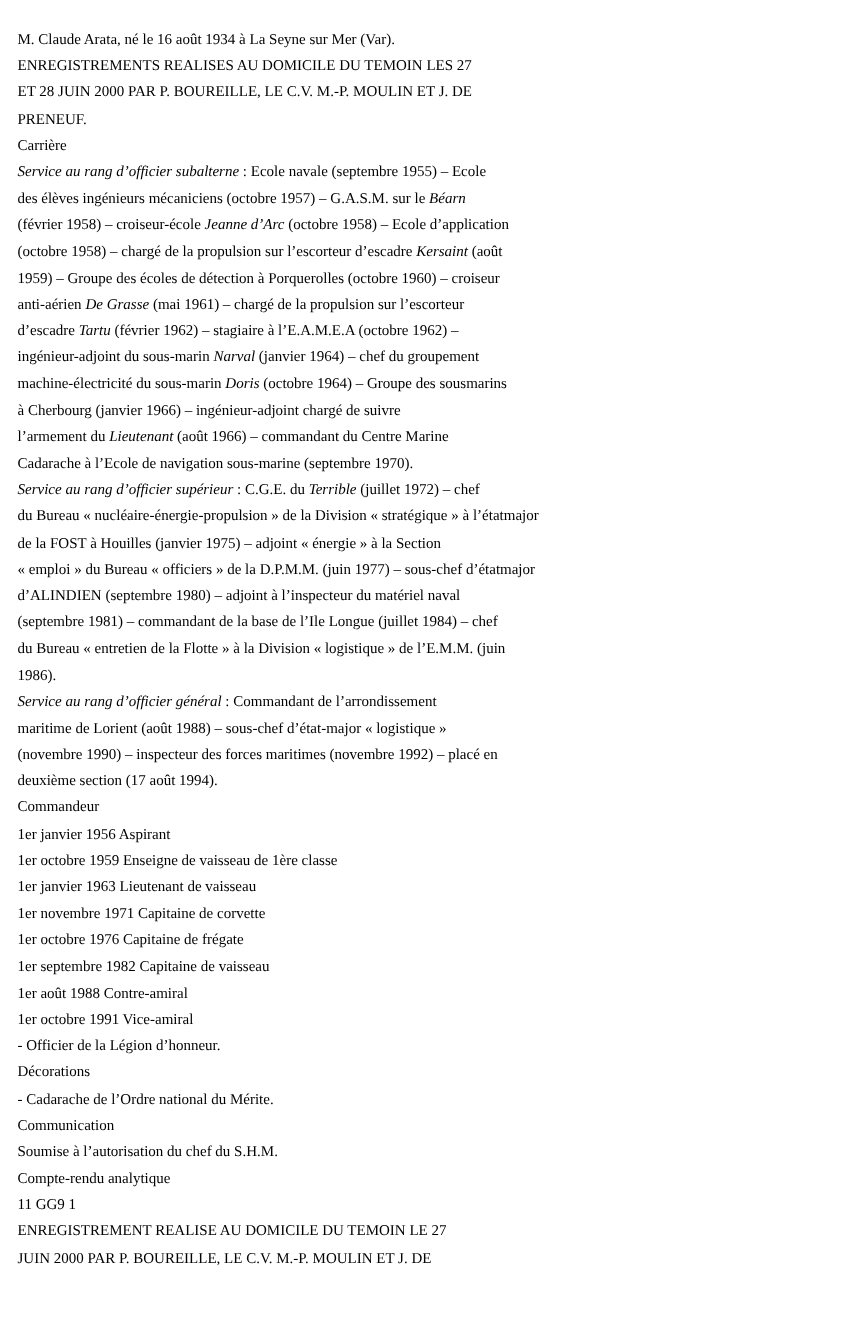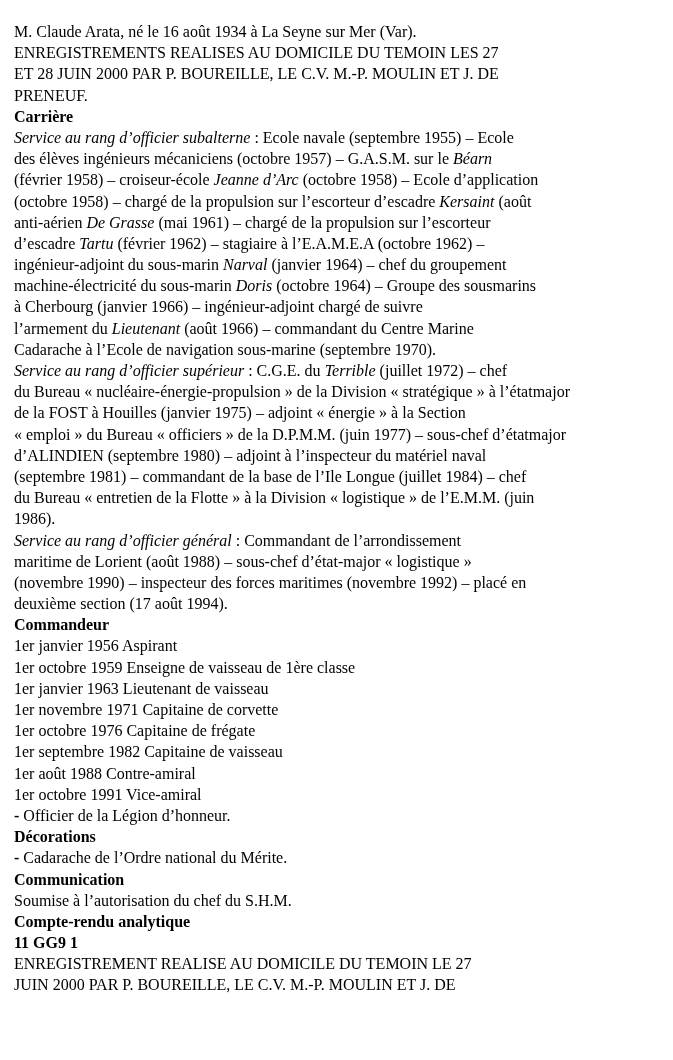--- a/index.html
+++ b/index.html
@@ -14,46 +14,47 @@
   }
   .page {
     width: 673px;
     height: 1060px;
     background: #ffffff;
     box-sizing: border-box;
     padding: 21px 6px 0 14px;
   }
   .doc {
     font-family: "Liberation Serif", "DejaVu Serif", serif;
-    font-size: 16px;
+    font-size: 12px;
     line-height: 21.2px;
     color: #000000;
   }
   .line {
     white-space: pre;
     height: 21.2px;
   }
   .normal { font-weight: normal; font-style: normal; }
-  .bold   { font-weight: bold; }
+  .bold   { font-weight: normal; }
   .italic { font-style: italic; }
 </style>
 </head>
 <body>
 
 <div class="page">
   <div class="doc" id="doc">
       <div class="line"><span class="normal">M. Claude Arata, né le 16 août 1934 à La Seyne sur Mer (Var).</span></div>
       <div class="line"><span class="normal">ENREGISTREMENTS REALISES AU DOMICILE DU TEMOIN LES 27</span></div>
       <div class="line"><span class="normal">ET 28 JUIN 2000 PAR P. BOUREILLE, LE C.V. M.-P. MOULIN ET J. DE</span></div>
       <div class="line"><span class="normal">PRENEUF.</span></div>
       <div class="line"><span class="bold">Carrière</span></div>
       <div class="line"><span class="italic">Service au rang d’officier subalterne</span><span class="normal"> : Ecole navale (septembre 1955) – Ecole</span></div>
       <div class="line"><span class="normal">des élèves ingénieurs mécaniciens (octobre 1957) – G.A.S.M. sur le </span><span class="italic">Béarn</span></div>
       <div class="line"><span class="normal">(février 1958) – croiseur-école </span><span class="italic">Jeanne d’Arc</span><span class="normal"> (octobre 1958) – Ecole d’application</span></div>
       <div class="line"><span class="normal">(octobre 1958) – chargé de la propulsion sur l’escorteur d’escadre </span><span class="italic">Kersaint</span><span class="normal"> (août</span></div>
+      <div class="line"><span class="normal">1959) – Groupe des écoles de détection à Porquerolles (octobre 1960) – croiseur</span></div>
       <div class="line"><span class="normal">anti-aérien </span><span class="italic">De Grasse</span><span class="normal"> (mai 1961) – chargé de la propulsion sur l’escorteur</span></div>
       <div class="line"><span class="normal">d’escadre </span><span class="italic">Tartu</span><span class="normal"> (février 1962) – stagiaire à l’E.A.M.E.A (octobre 1962) –</span></div>
       <div class="line"><span class="normal">ingénieur-adjoint du sous-marin </span><span class="italic">Narval</span><span class="normal"> (janvier 1964) – chef du groupement</span></div>
       <div class="line"><span class="normal">machine-électricité du sous-marin </span><span class="italic">Doris</span><span class="normal"> (octobre 1964) – Groupe des sousmarins</span></div>
       <div class="line"><span class="normal">à Cherbourg (janvier 1966) – ingénieur-adjoint chargé de suivre</span></div>
       <div class="line"><span class="normal">l’armement du </span><span class="italic">Lieutenant</span><span class="normal"> (août 1966) – commandant du Centre Marine</span></div>
       <div class="line"><span class="normal">Cadarache à l’Ecole de navigation sous-marine (septembre 1970).</span></div>
       <div class="line"><span class="italic">Service au rang d’officier supérieur</span><span class="normal"> : C.G.E. du </span><span class="italic">Terrible</span><span class="normal"> (juillet 1972) – chef</span></div>
       <div class="line"><span class="normal">du Bureau « nucléaire-énergie-propulsion » de la Division « stratégique » à l’étatmajor</span></div>
       <div class="line"><span class="normal">de la FOST à Houilles (janvier 1975) – adjoint « énergie » à la Section</span></div>

